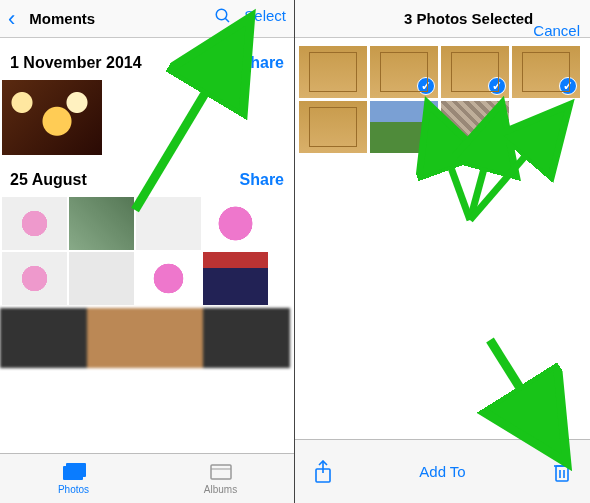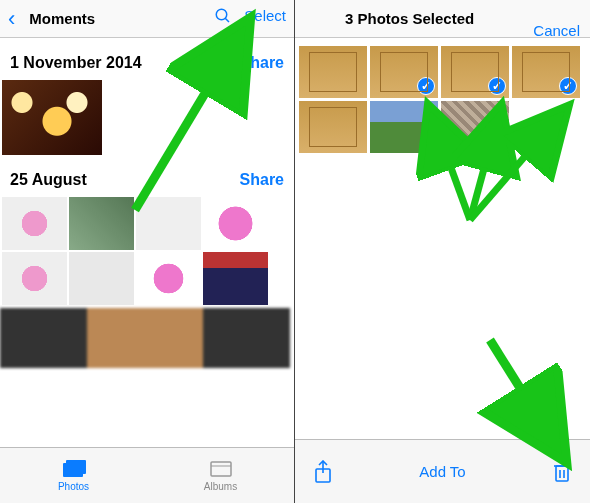--- a/index.html
+++ b/index.html
@@ -51,37 +51,37 @@
     width:100px;height:75px;
     background:
       radial-gradient(circle at 20% 30%, #ffe7a0 0 10px, transparent 11px),
       radial-gradient(circle at 55% 55%, #ffcc55 0 14px, transparent 15px),
       radial-gradient(circle at 75% 30%, #fff1c0 0 10px, transparent 11px),
       linear-gradient(135deg,#5a2a10,#2a0a04);
   }
 
   
   .tabbar {
-    position: absolute; bottom: 0; left: 0; right: 0; height: 56px;
+    position: absolute; bottom: 0; left: 0; right: 0; height: 50px;
     display: flex; border-top: 1px solid #bcbcbc; background: #f6f6f6;
   }
   .tab { flex: 1; display: flex; flex-direction: column; align-items: center; justify-content: center; font-size: 10px; gap: 2px; }
   .tab-photos { color: #0a7cff; }
   .tab-albums { color: #888; }
   .tab-icon { width: 26px; height: 20px; }
   .tab-icon.photos svg rect { fill:#0a7cff; }
   .tab-icon.albums svg rect { fill:none; stroke:#999; }
 
   
   .navbar-right {
     height: 38px; display: flex; align-items: center; justify-content: space-between;
     padding: 0 10px; border-bottom: 1px solid #c8c8c8; background:#f9f9f9;
     font-size: 15px;
   }
-  .sel-title { font-weight: 600; color:#000; flex:1; text-align:left; }
+  .sel-title { font-weight: 600; color:#000; flex:1; text-align:right; }
   .cancel { color:#0a7cff;margin-top:24px; }
 
   
   .grid { padding: 8px 4px; display:flex;flex-wrap:wrap;gap:3px; }
   .cell { width:68px; height:52px; background:#aaa; position:relative; }
   .court {
     background:
       linear-gradient(#c79a4a,#d9b06a);
   }
   .court::after{

